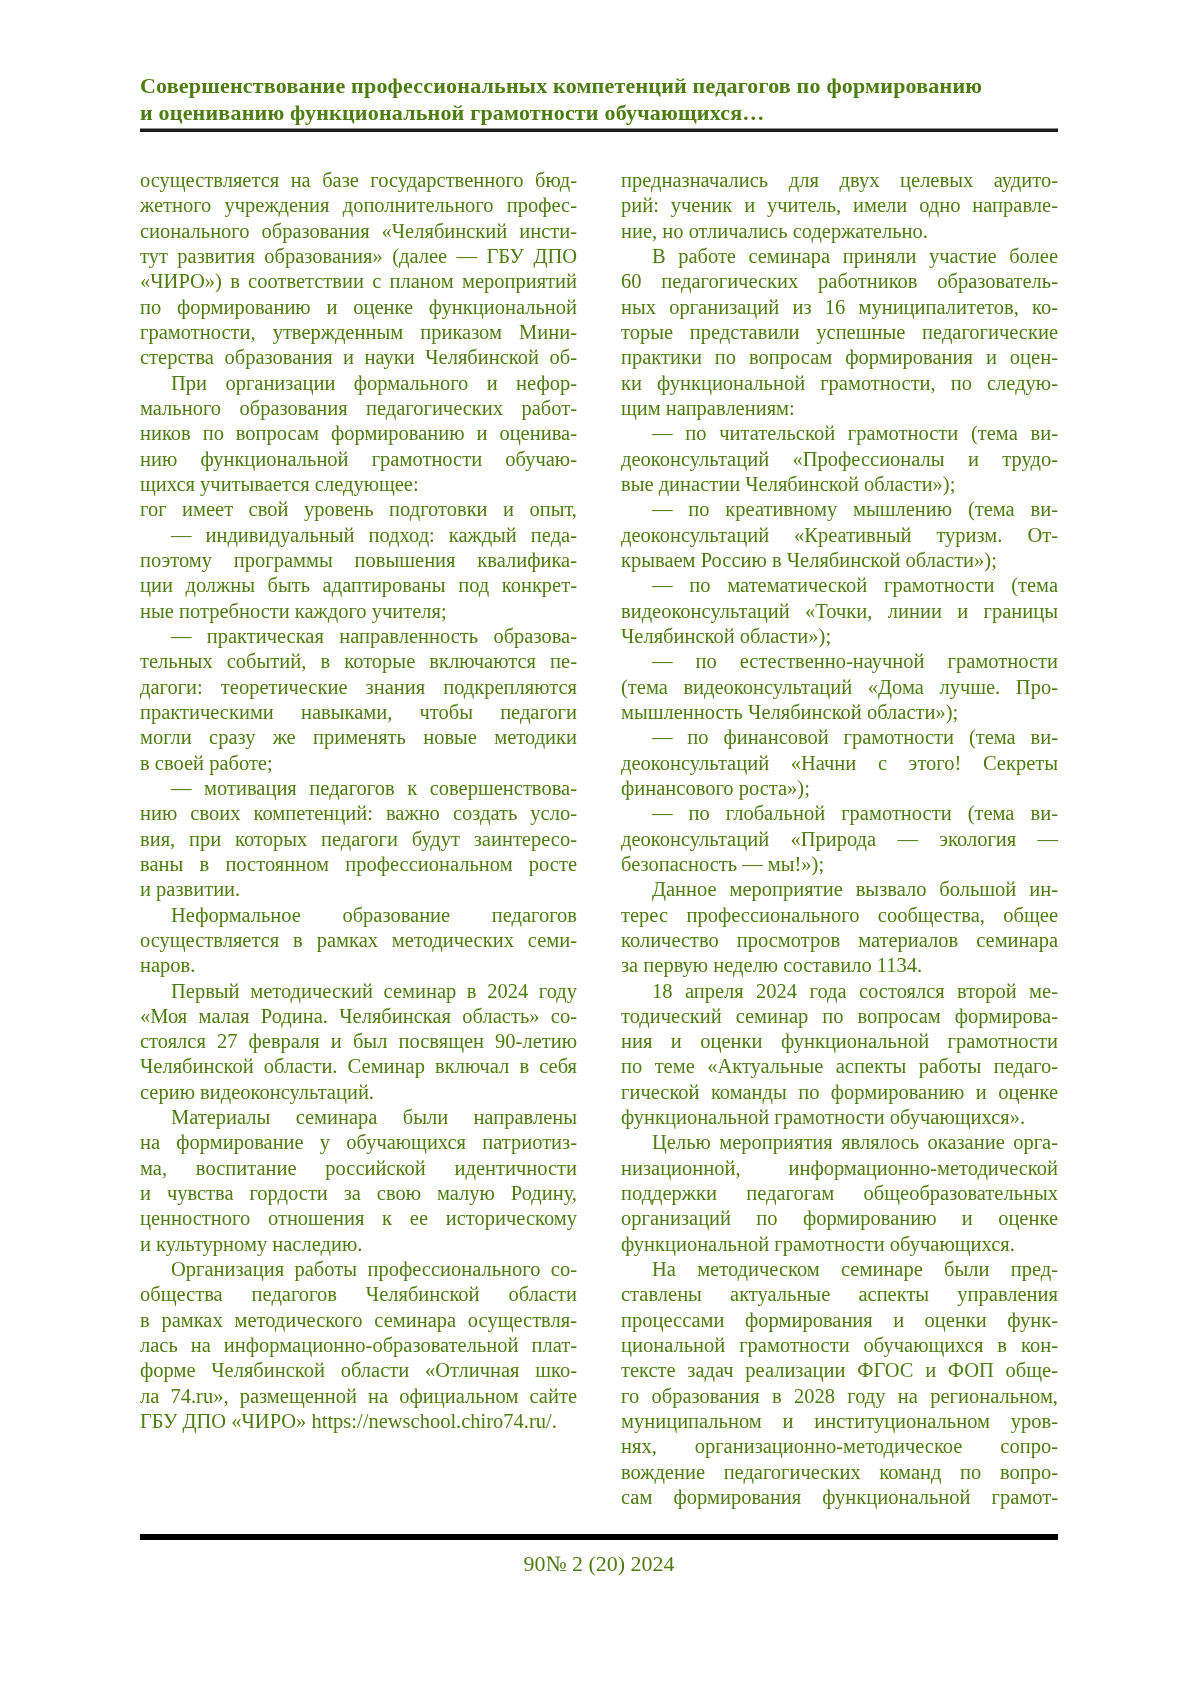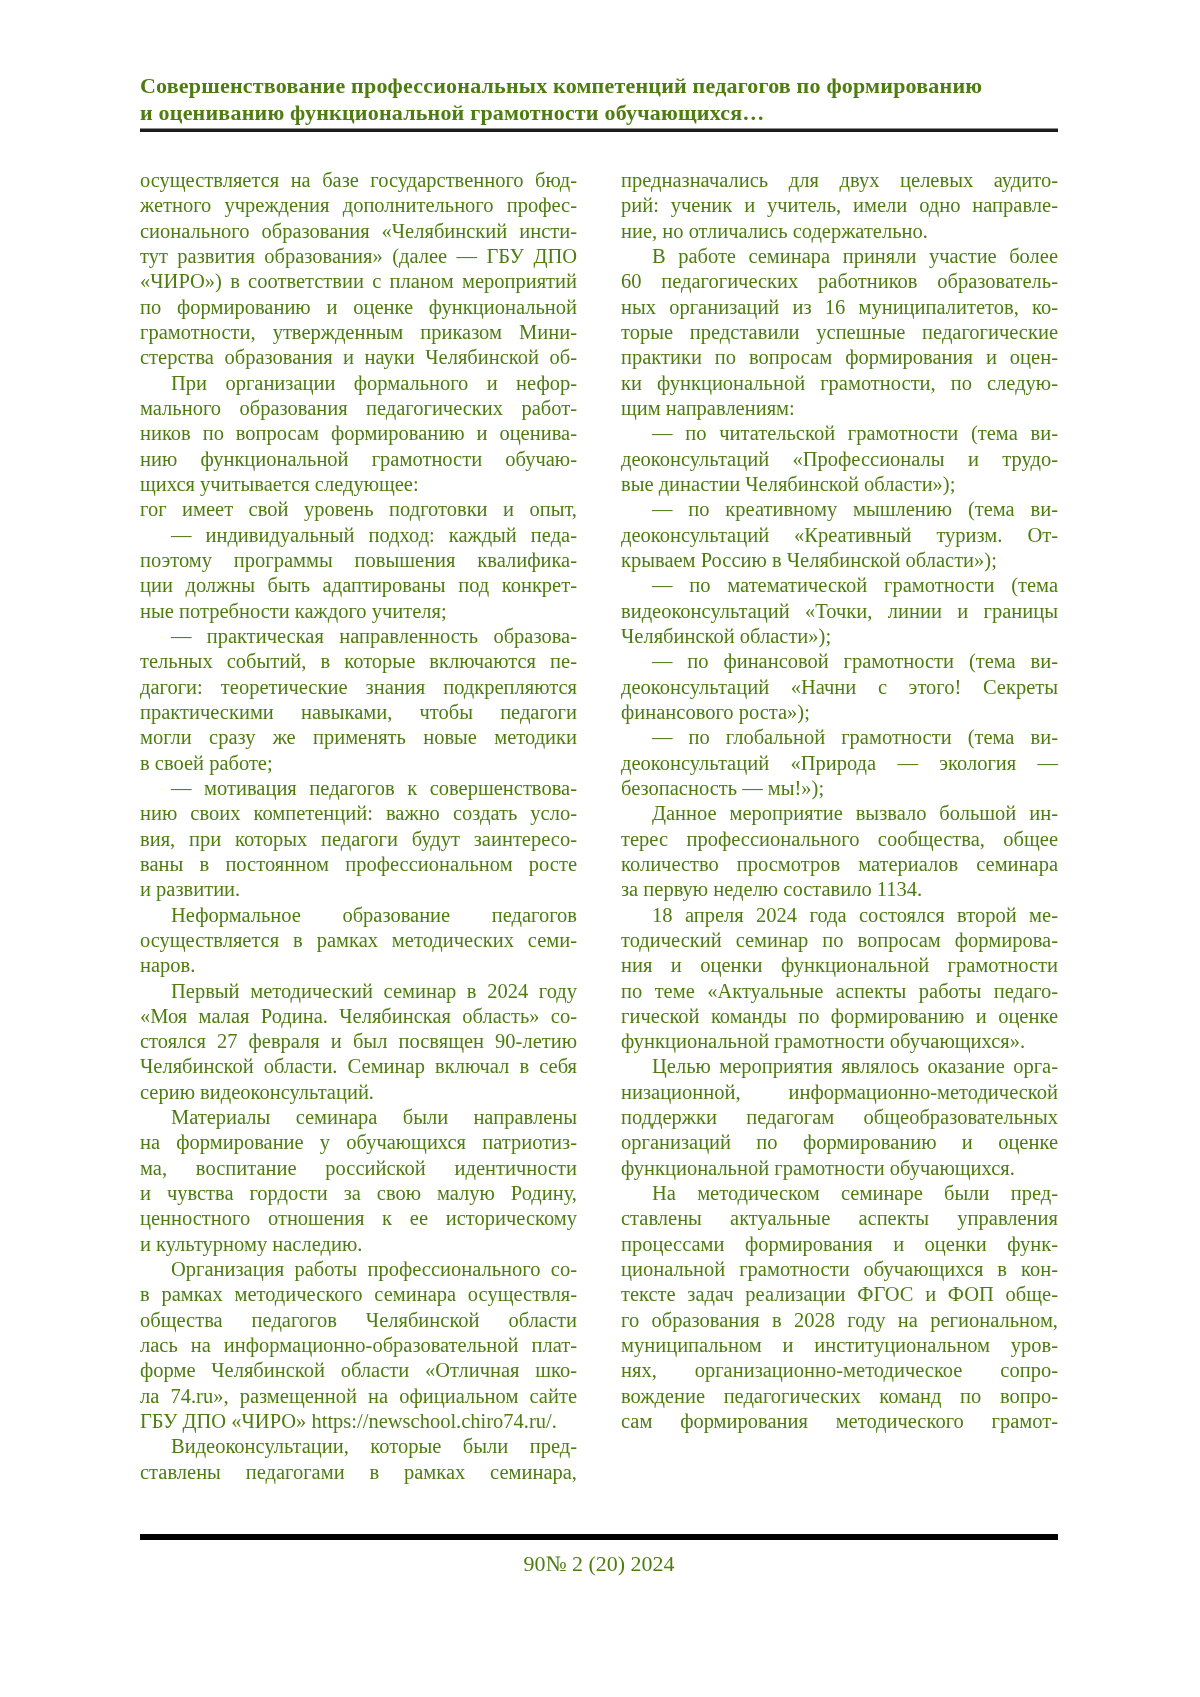--- a/index.html
+++ b/index.html
@@ -152,30 +152,26 @@
         <div class="para">
           <div class="line first-indent">Материалы семинара были направлены</div>
           <div class="line">на формирование у обучающихся патриотиз-</div>
           <div class="line">ма, воспитание российской идентичности</div>
           <div class="line">и чувства гордости за свою малую Родину,</div>
           <div class="line">ценностного отношения к ее историческому</div>
           <div class="line para-end">и культурному наследию.</div>
         </div>
         <div class="para">
           <div class="line first-indent">Организация работы профессионального со-</div>
+          <div class="line">общества педагогов Челябинской области</div>
           <div class="line">в рамках методического семинара осуществля-</div>
-          <div class="line">общества педагогов Челябинской области</div>
           <div class="line">лась на информационно-образовательной плат-</div>
           <div class="line">форме Челябинской области «Отличная шко-</div>
           <div class="line">ла 74.ru», размещенной на официальном сайте</div>
           <div class="line para-end">ГБУ ДПО «ЧИРО» https://newschool.chiro74.ru/.</div>
-        </div>
-        <div class="para">
-          <div class="line first-indent">Видеоконсультации, которые были пред-</div>
-          <div class="line">ставлены педагогами в рамках семинара,</div>
         </div>
       </div>
     <div class="col">
         <div class="para">
           <div class="line">предназначались для двух целевых аудито-</div>
           <div class="line">рий: ученик и учитель, имели одно направле-</div>
           <div class="line para-end">ние, но отличались содержательно.</div>
         </div>
         <div class="para">
           <div class="line first-indent">В работе семинара приняли участие более</div>
@@ -193,20 +189,25 @@
         </div>
         <div class="para">
           <div class="line first-indent">— по креативному мышлению (тема ви-</div>
           <div class="line">деоконсультаций «Креативный туризм. От-</div>
           <div class="line para-end">крываем Россию в Челябинской области»);</div>
         </div>
         <div class="para">
           <div class="line first-indent">— по математической грамотности (тема</div>
           <div class="line">видеоконсультаций «Точки, линии и границы</div>
           <div class="line para-end">Челябинской области»);</div>
+        </div>
+        <div class="para">
+          <div class="line first-indent">— по естественно-научной грамотности</div>
+          <div class="line">(тема видеоконсультаций «Дома лучше. Про-</div>
+          <div class="line para-end">мышленность Челябинской области»);</div>
         </div>
         <div class="para">
           <div class="line first-indent">— по финансовой грамотности (тема ви-</div>
           <div class="line">деоконсультаций «Начни с этого! Секреты</div>
           <div class="line para-end">финансового роста»);</div>
         </div>
         <div class="para">
           <div class="line first-indent">— по глобальной грамотности (тема ви-</div>
           <div class="line">деоконсультаций «Природа — экология —</div>
           <div class="line para-end">безопасность — мы!»);</div>
@@ -235,21 +236,21 @@
         <div class="para">
           <div class="line first-indent">На методическом семинаре были пред-</div>
           <div class="line">ставлены актуальные аспекты управления</div>
           <div class="line">процессами формирования и оценки функ-</div>
           <div class="line">циональной грамотности обучающихся в кон-</div>
           <div class="line">тексте задач реализации ФГОС и ФОП обще-</div>
           <div class="line">го образования в 2028 году на региональном,</div>
           <div class="line">муниципальном и институциональном уров-</div>
           <div class="line">нях, организационно-методическое сопро-</div>
           <div class="line">вождение педагогических команд по вопро-</div>
-          <div class="line">сам формирования методического грамот-</div>
+          <div class="line">сам формирования функциональной грамот-</div>
         </div>
       </div>
   </div>
 
   <div class="footer-rule"></div>
 
   <div class="footer-row">
     <span>90</span>
     <span>№ 2 (20) 2024</span>
   </div>

